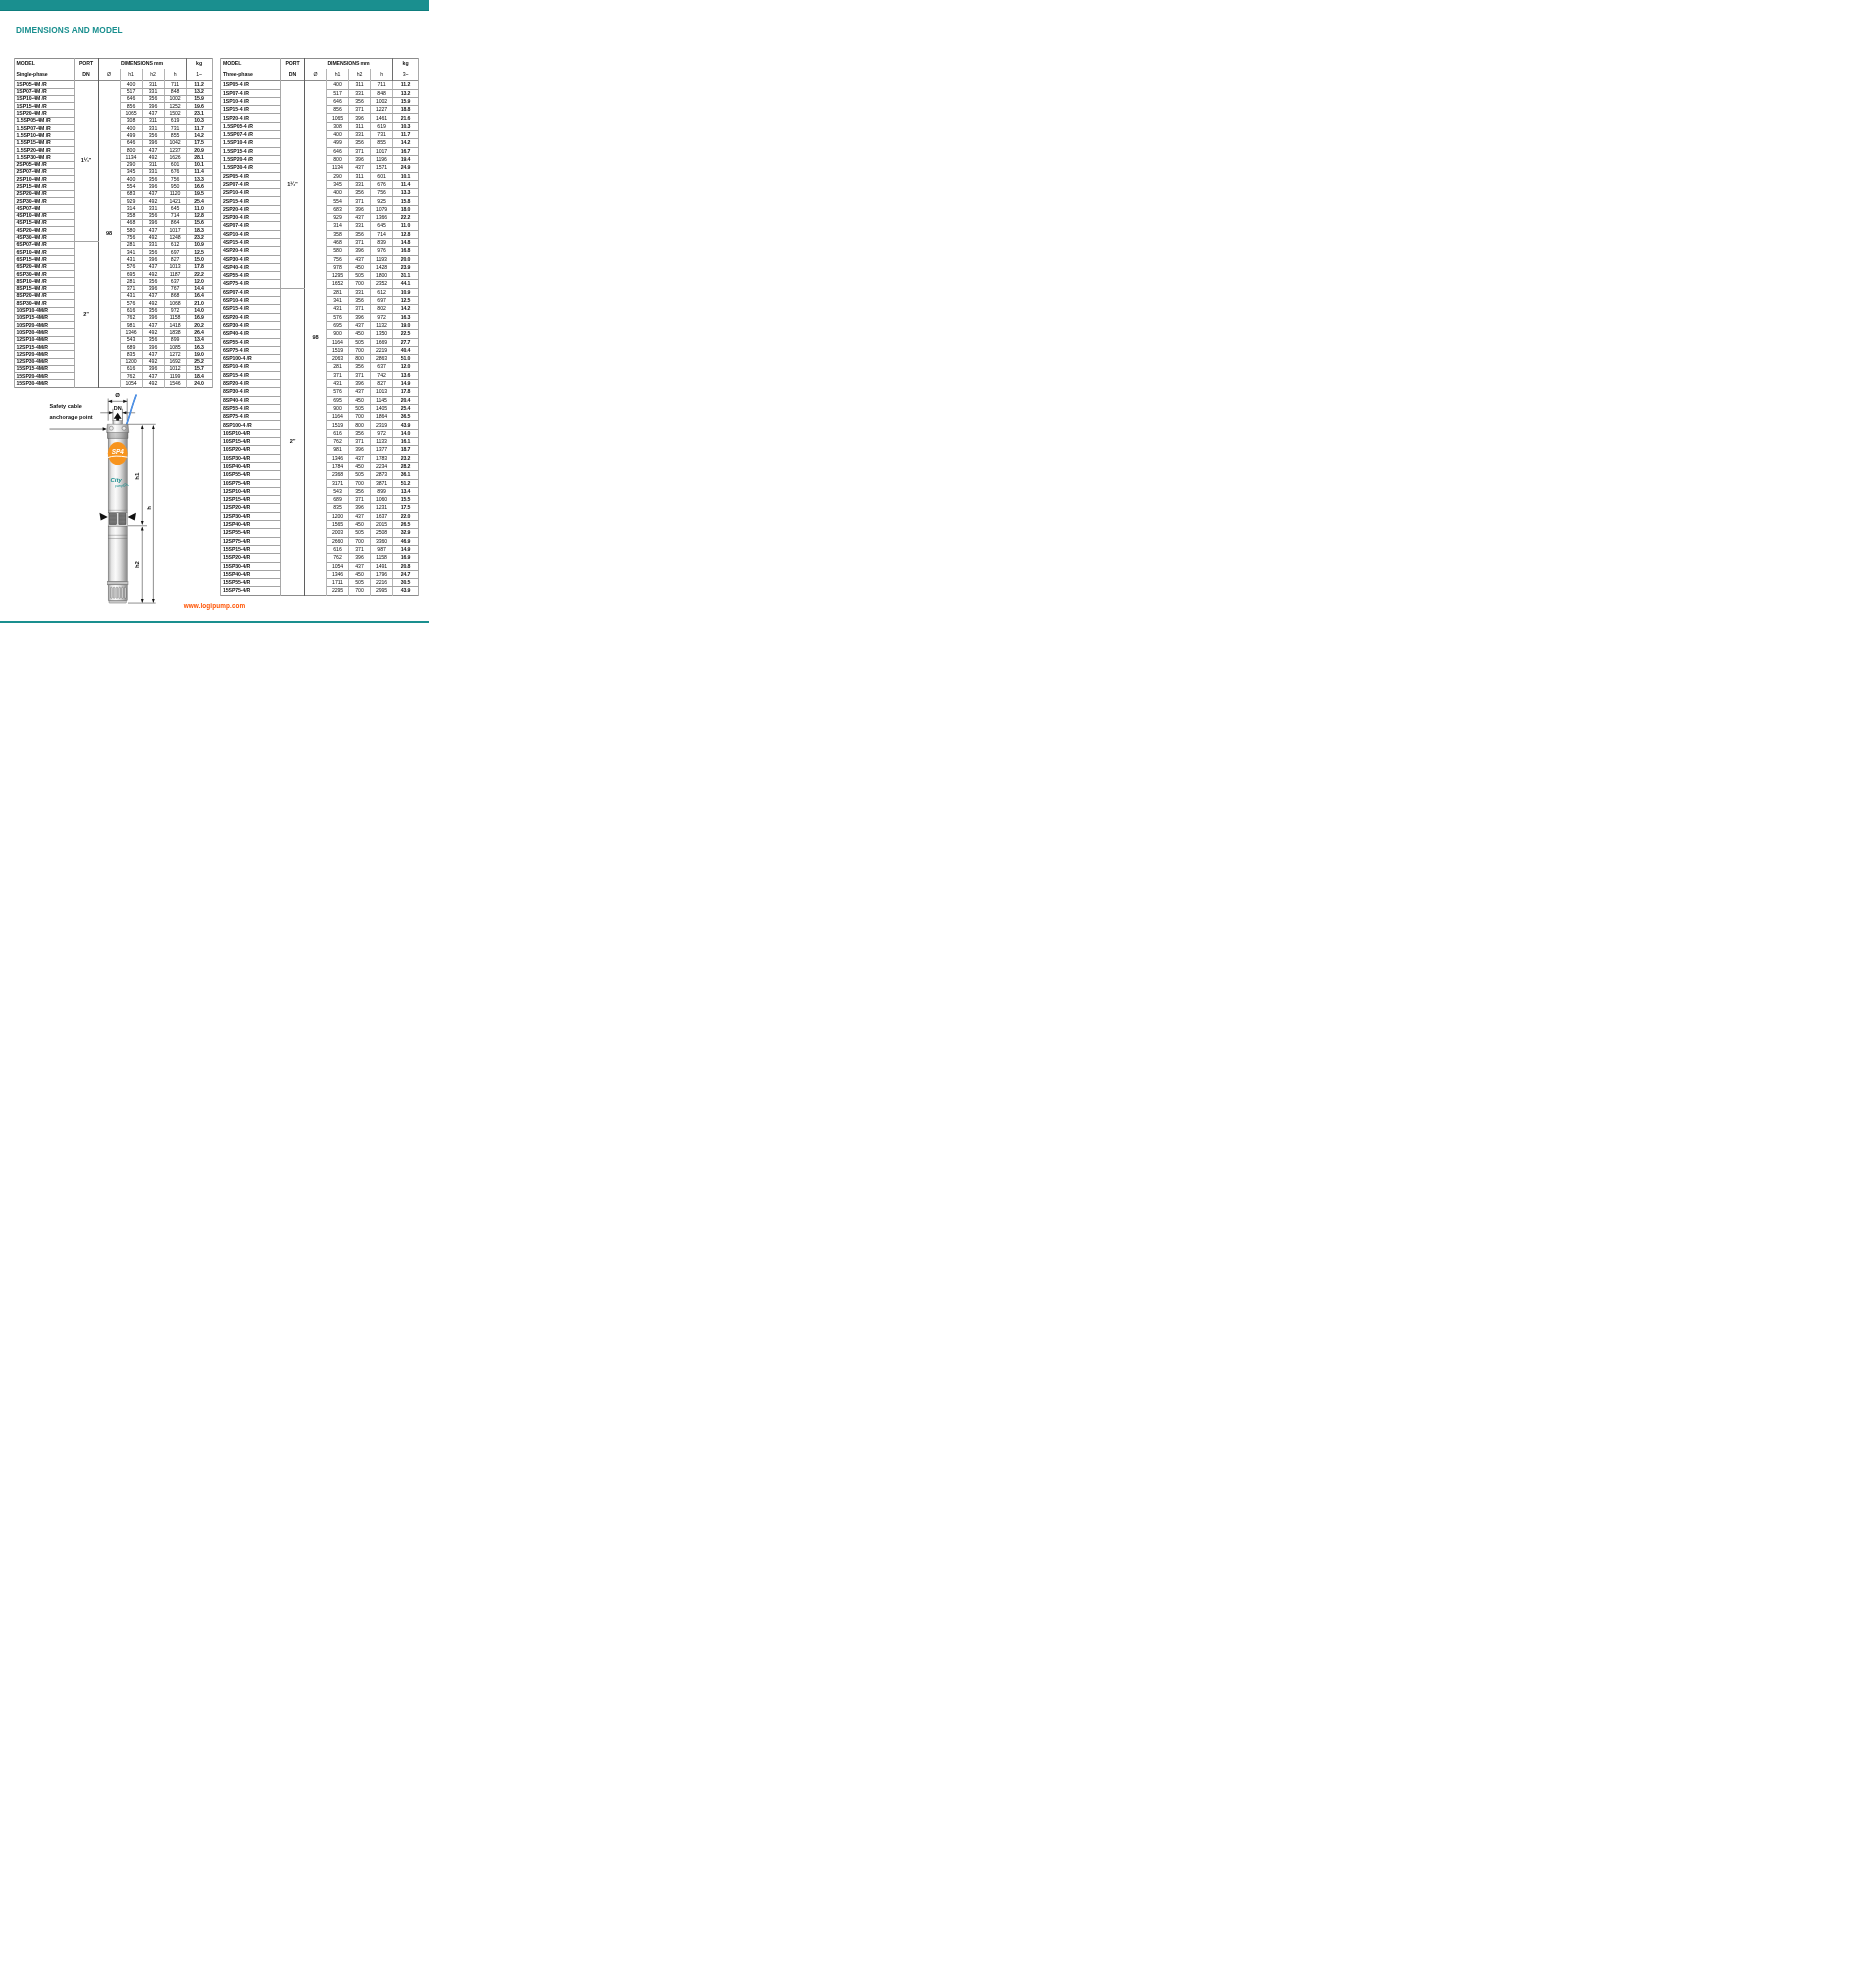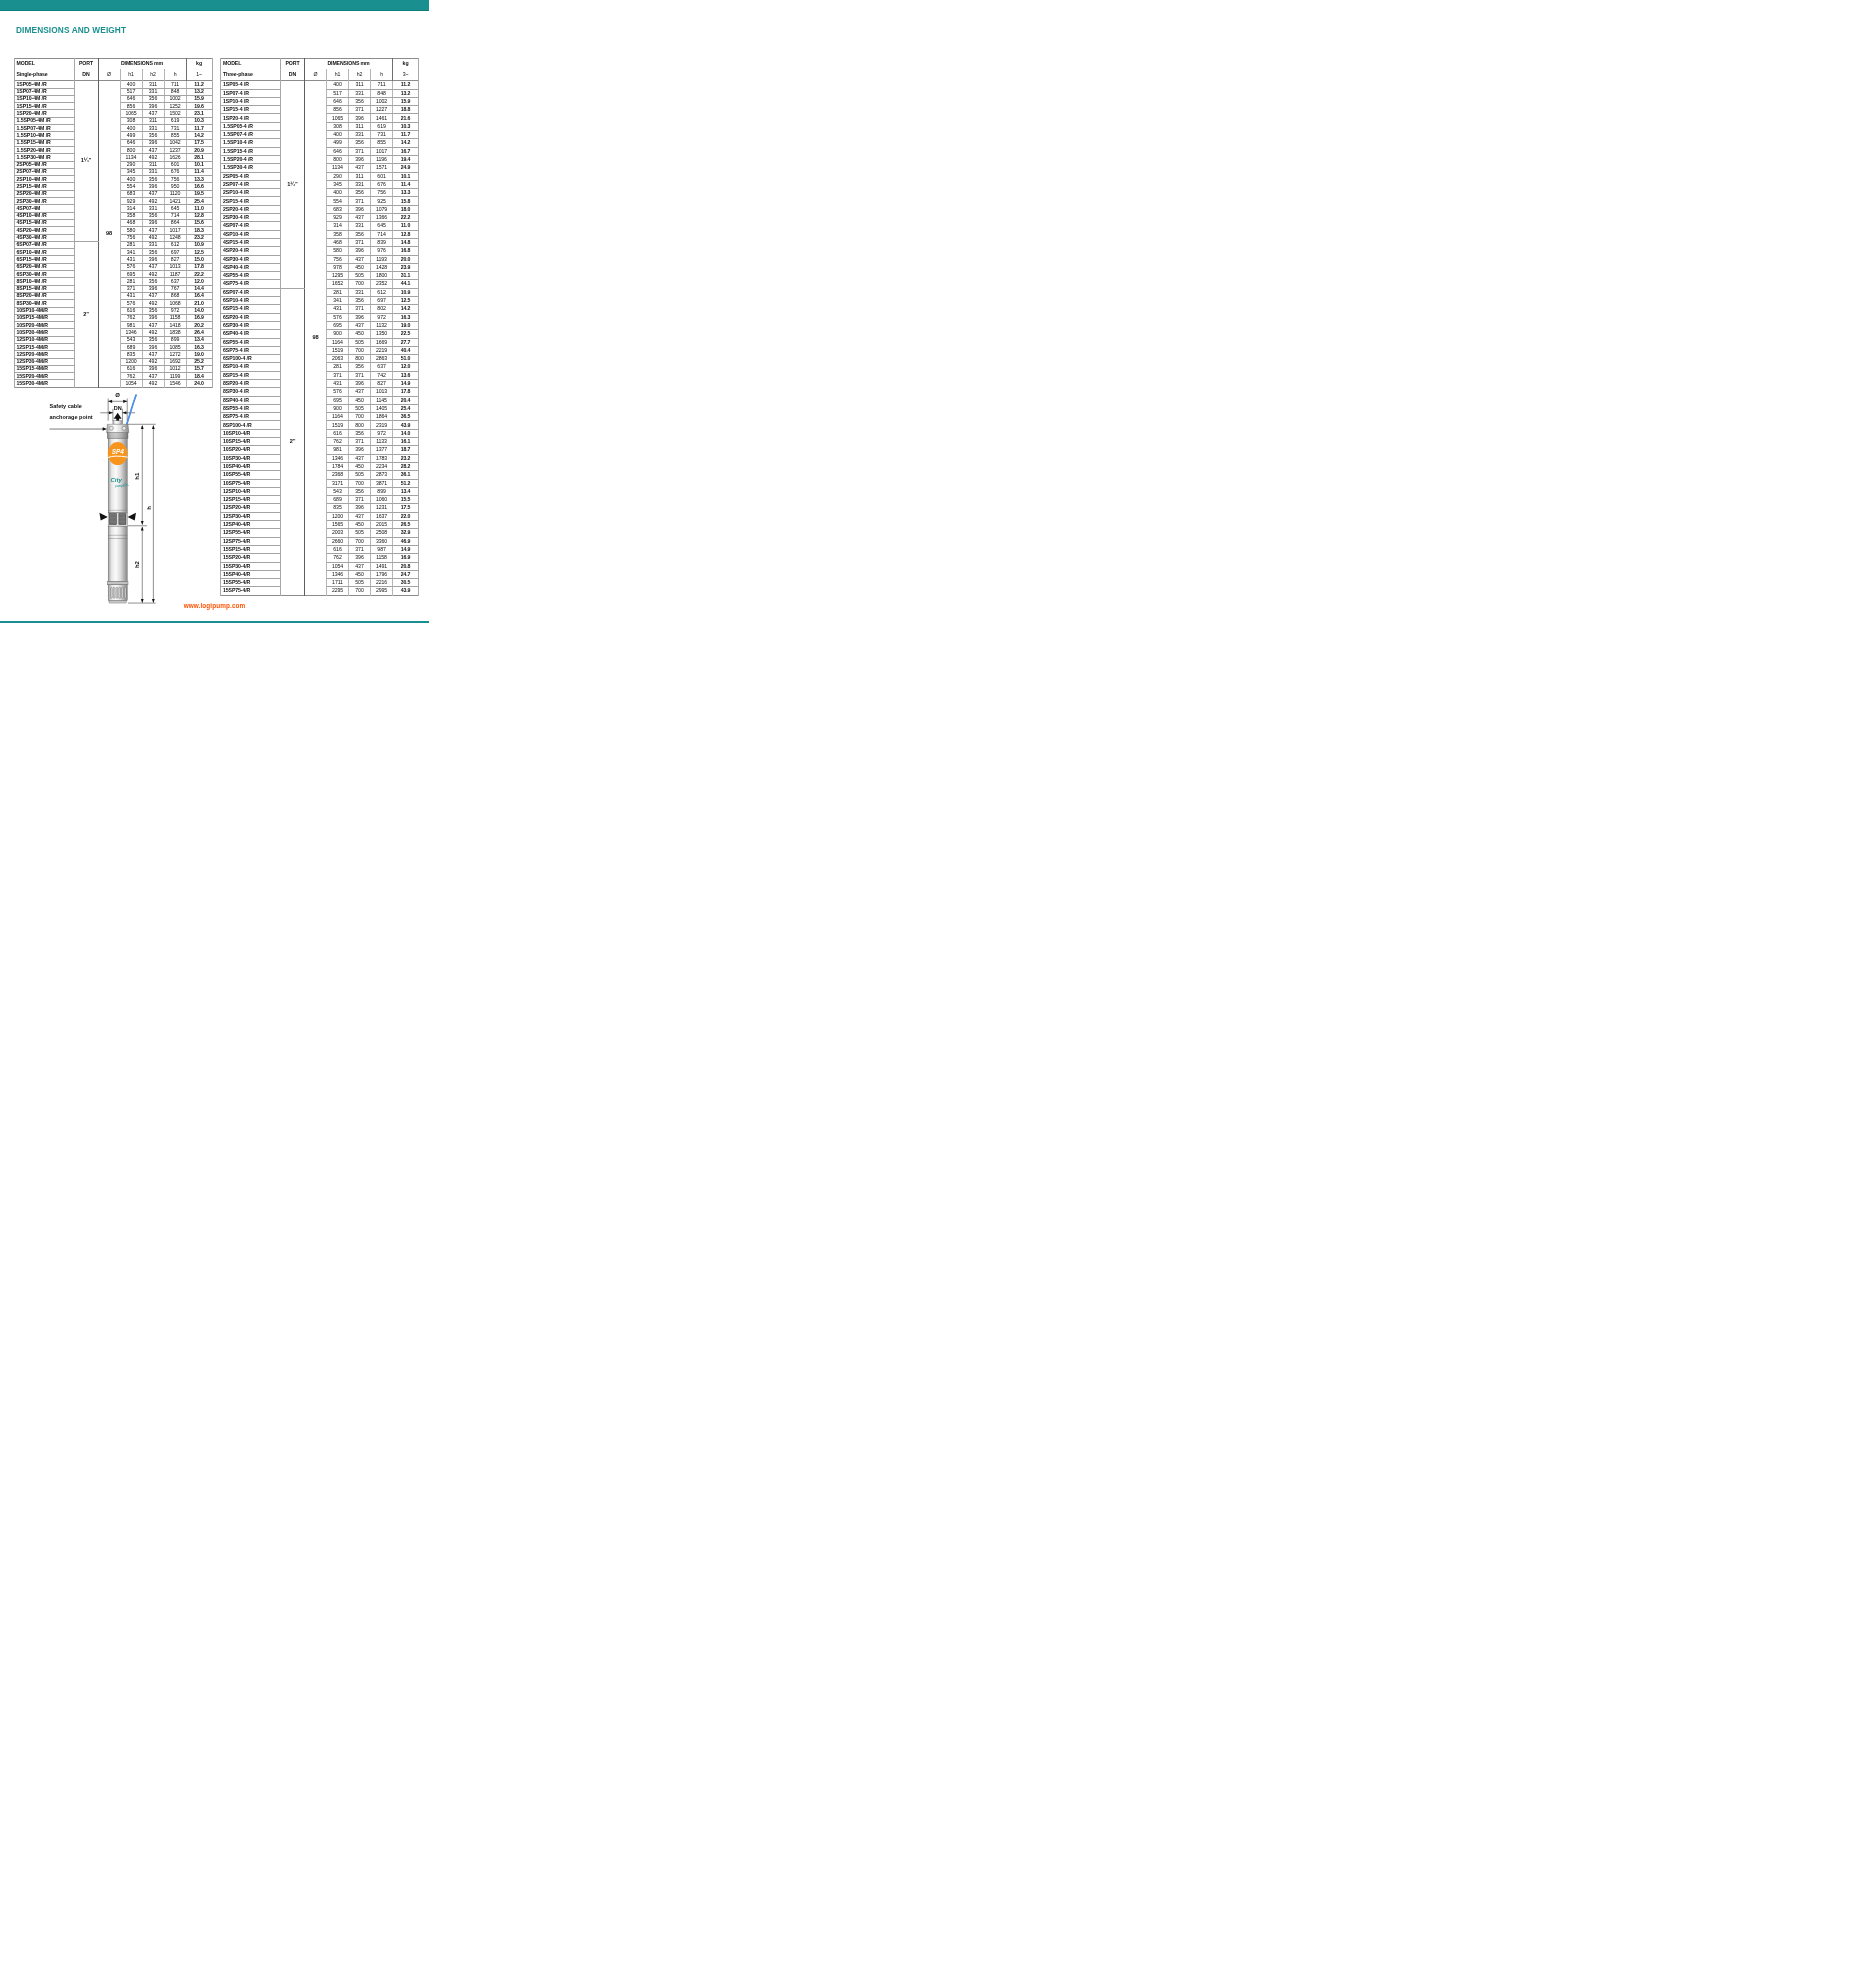--- a/index.html
+++ b/index.html
@@ -40,21 +40,21 @@
   .right tbody tr{height:8.3px;}
   .footer{position:absolute;left:0;top:602px;width:429px;text-align:center;
           font-size:6.4px;font-weight:700;color:var(--orange,#ff5200);letter-spacing:0.1px;}
   svg text{font-family:"Liberation Sans",sans-serif;}
 </style>
 </head>
 <body>
 
 <div class="page">
   <div class="topbar"></div>
-  <h1 class="title">DIMENSIONS AND WEIGHT</h1>
+  <h1 class="title">DIMENSIONS AND MODEL</h1>
 
   <div class="tablewrap left">
     <table>
       <colgroup>
         <col class="c-model">
           <col class="c-port">
           <col class="c-dia">
         <col class="c-h1">
           <col class="c-h2">
           <col class="c-h">

